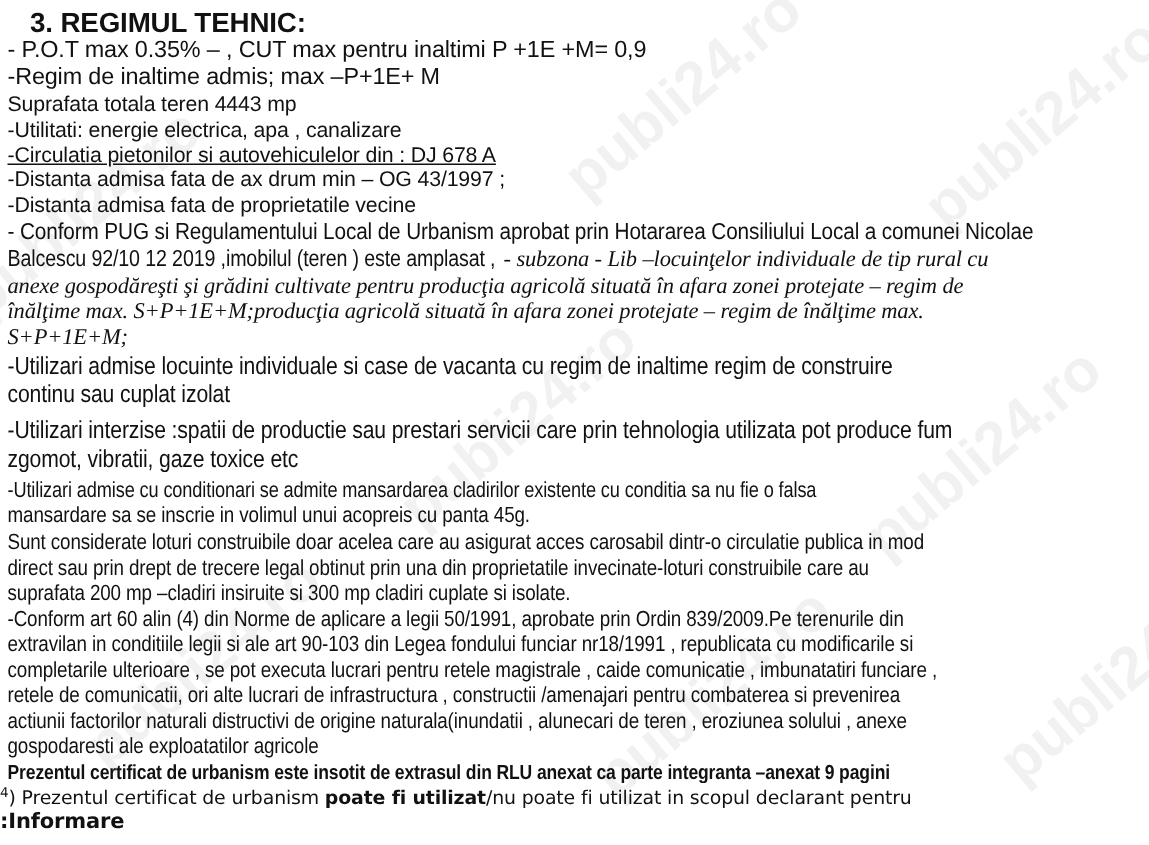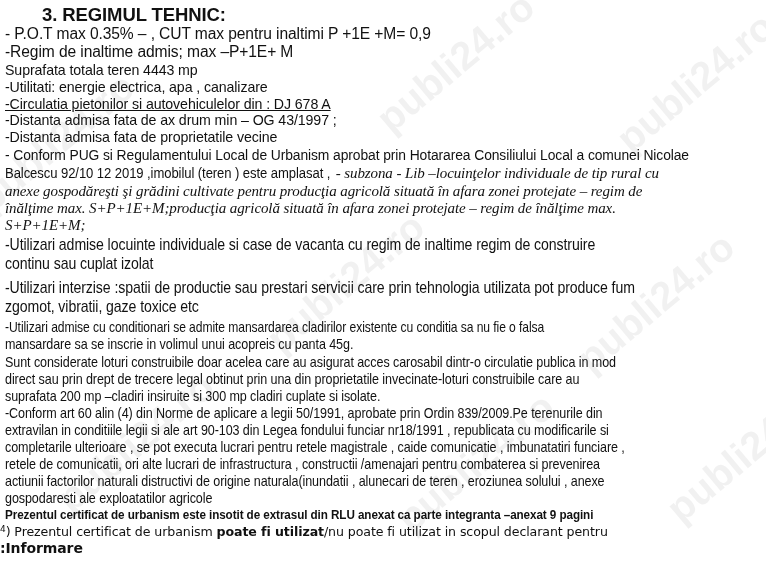--- a/index.html
+++ b/index.html
@@ -1,19 +1,19 @@
 <!DOCTYPE html>
 <html><head>
 <meta charset="utf-8">
 <style>
   html,body{margin:0;padding:0;background:#fff;}
   body{width:766px;height:563px;overflow:hidden;position:relative;color:#111;}
   .page{position:absolute;left:0;top:0;width:766px;height:563px;}
   .l{position:absolute;left:5px;white-space:nowrap;font-family:"Liberation Sans",sans-serif;font-size:14.2px;line-height:17px;letter-spacing:-0.1px;}
-  .title{left:20px;top:4px;font-size:18.5px;font-weight:bold;line-height:22px;margin-left:22px;}
+  .title{left:20px;top:4px;font-size:18.5px;font-weight:bold;line-height:22px;}
   .big{font-size:15.6px;}
   .cond{font-family:"Liberation Sans",sans-serif;font-size:13.8px;transform:scaleX(0.86);transform-origin:left center;}
   .serif{font-family:"Liberation Serif",serif;font-size:15px;font-style:italic;}
   .b{font-weight:bold;}
   .center{left:0;width:614px;text-align:left;}
   .wm{position:absolute;font-family:"Liberation Sans",sans-serif;font-size:40px;font-weight:bold;color:rgba(120,120,120,0.10);transform:rotate(-40deg);white-space:nowrap;pointer-events:none;}
   sup{font-size:9px;vertical-align:top;position:relative;top:-2px;}
 </style>
 </head>
 <body>

